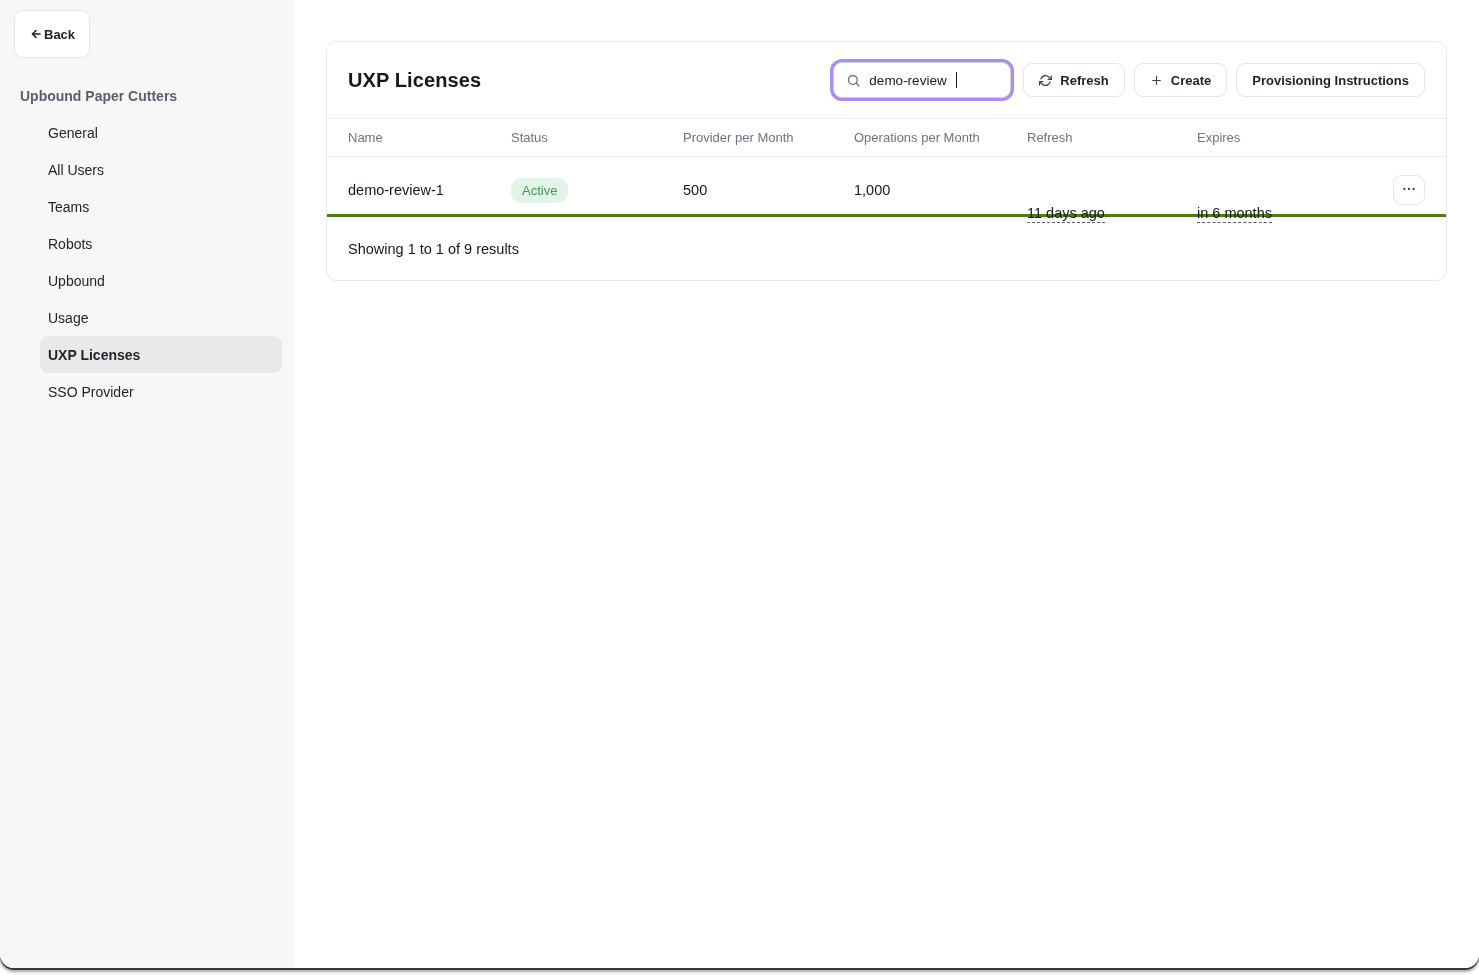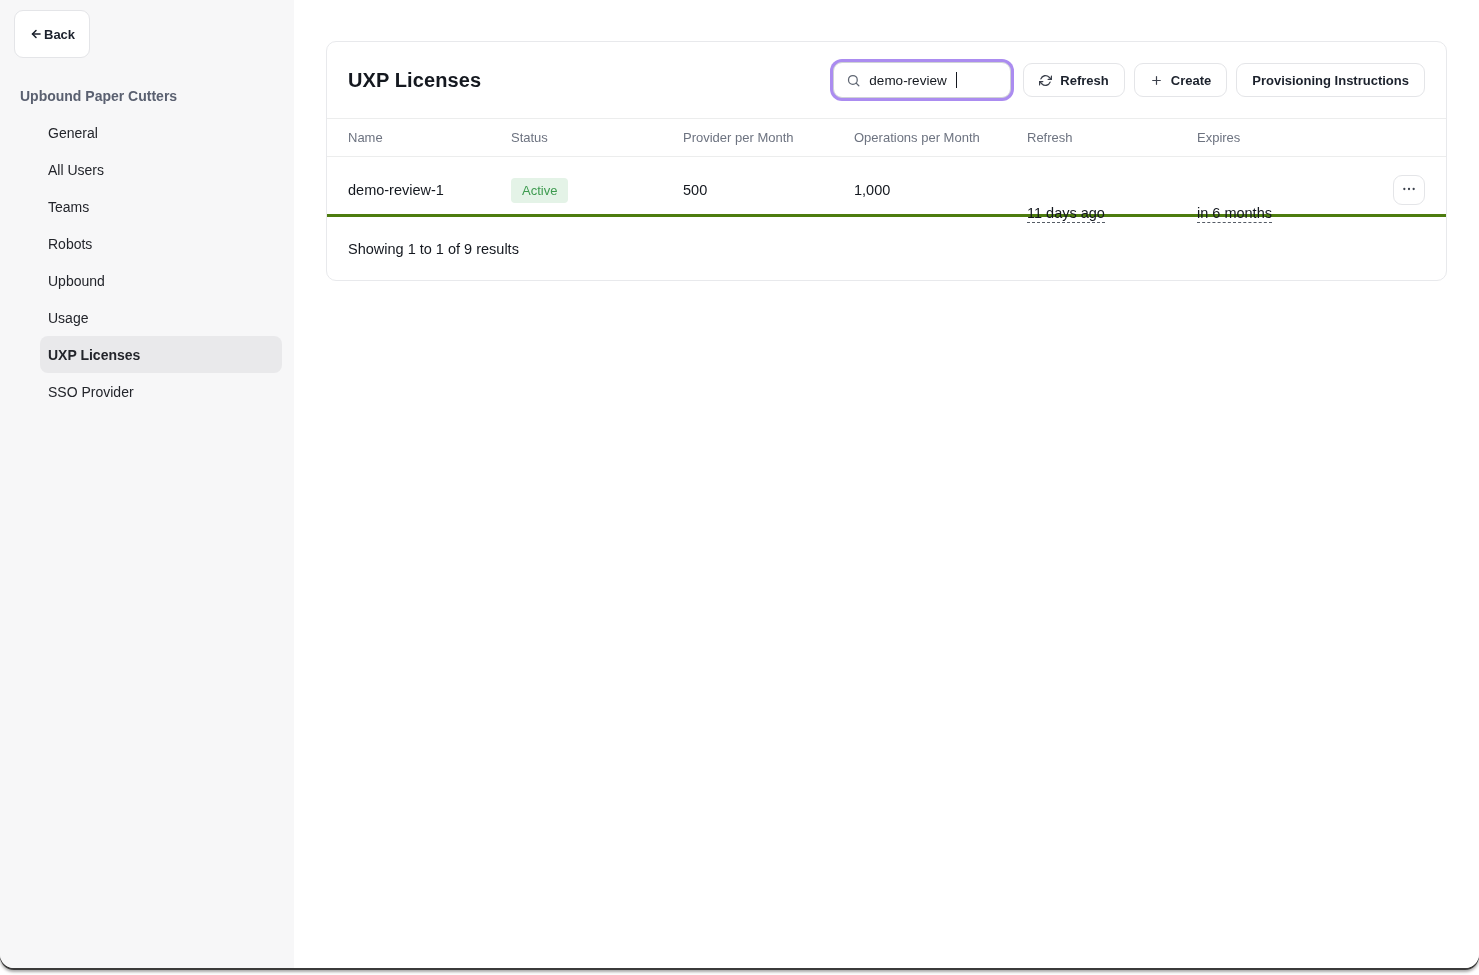--- a/index.html
+++ b/index.html
@@ -155,21 +155,21 @@
     height: 60px;
     border-bottom: 3px solid #4d7c0f;
     font-size: 14.5px;
     color: #14181f;
   }
   .badge {
     display: inline-block;
     padding: 5px 11px;
     background: #e4f3e7;
     color: #3e9b50;
-    border-radius: 4px;
+    border-radius: 10px;
     font-size: 13px;
     font-weight: 400;
     width: fit-content;
   }
   .dashed-underline {
     display: inline-block;
     width: fit-content;
     border-bottom: 1.5px dashed #555c66;
     padding-bottom: 1px;
     cursor: default;

